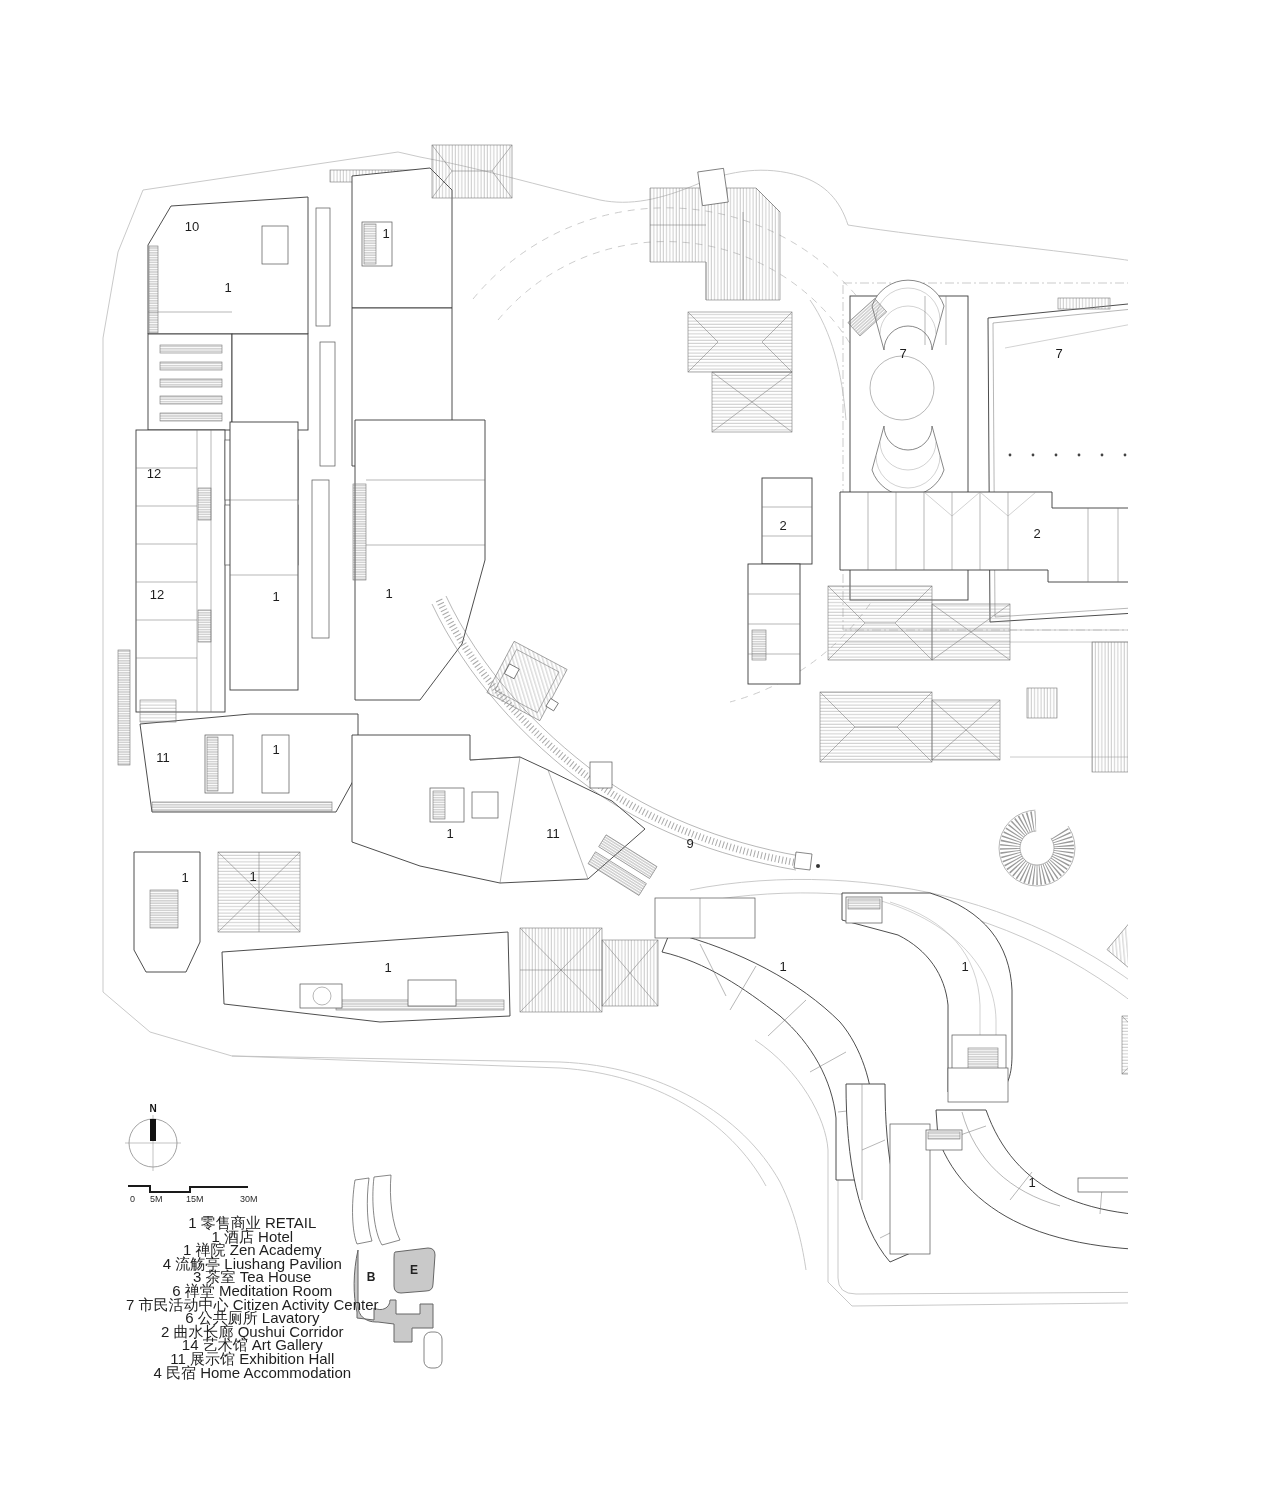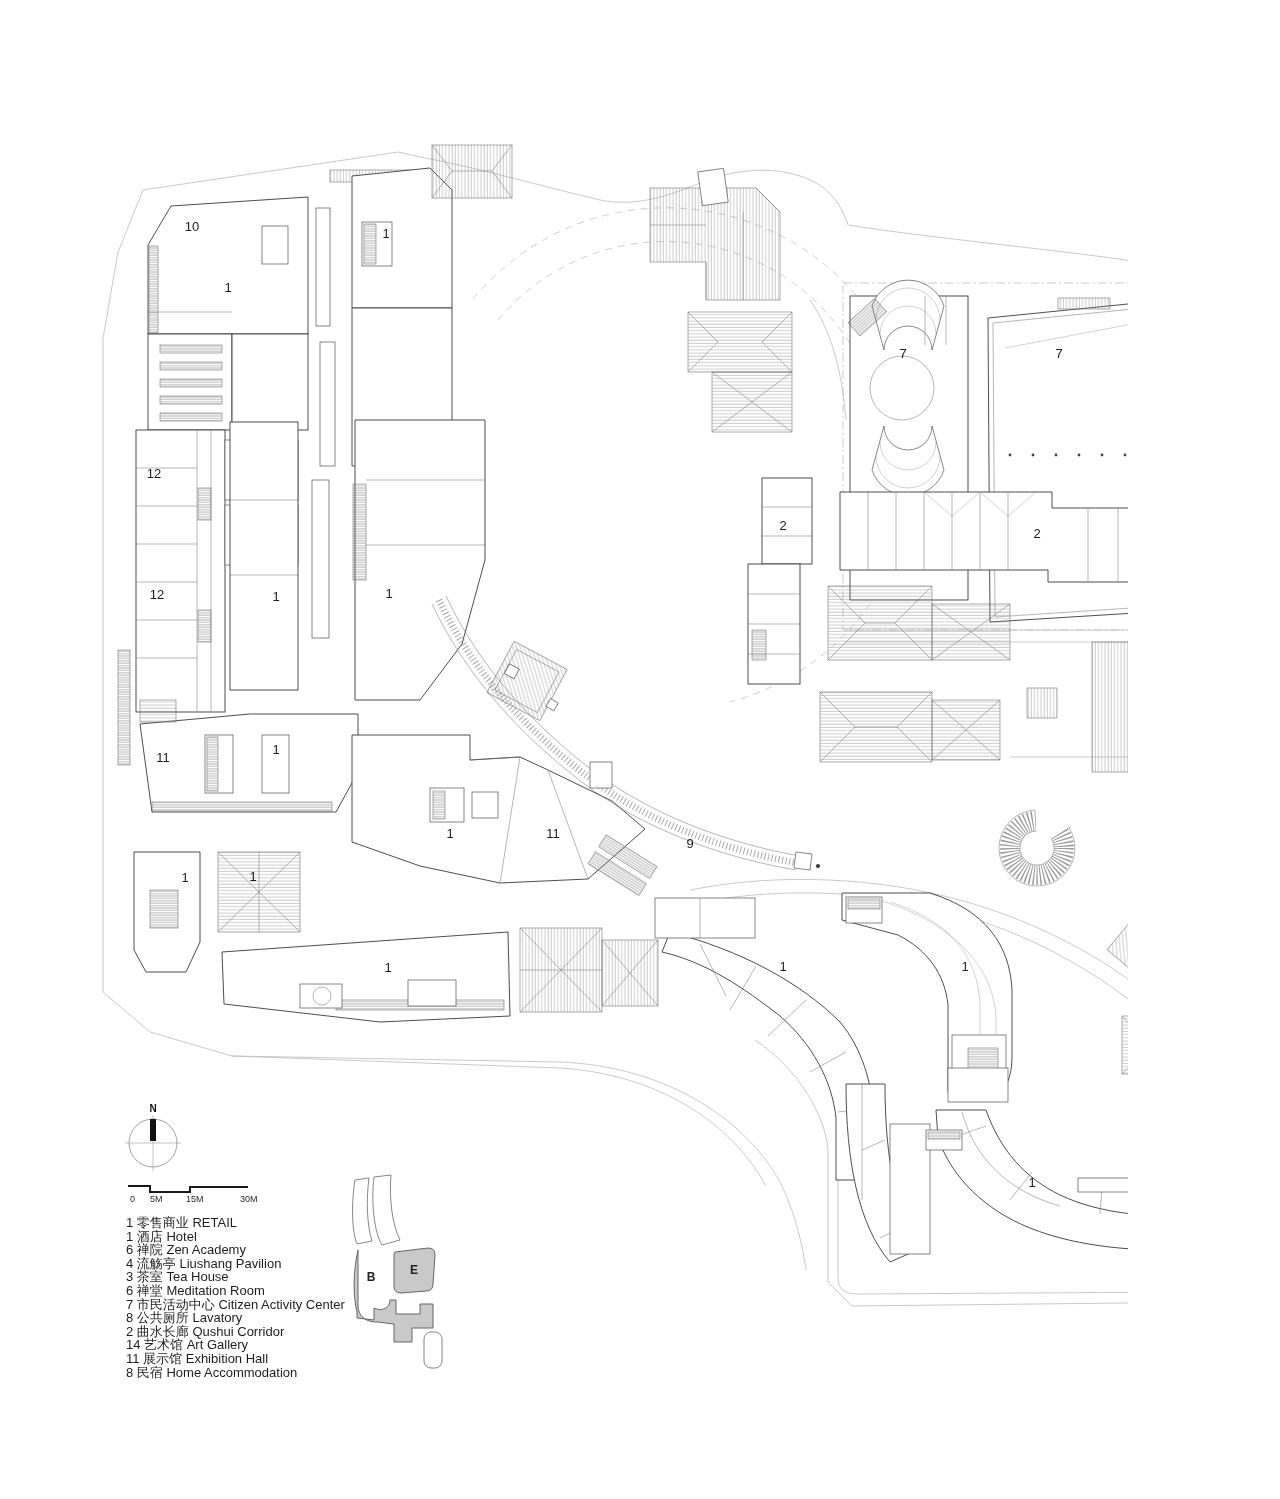--- a/index.html
+++ b/index.html
@@ -13,22 +13,22 @@
   .dashdot{fill:none;stroke:#b5b5b5;stroke-width:0.7;stroke-dasharray:9 3 2 3;}
   .bld{fill:#ffffff;stroke:#3a3a3a;stroke-width:0.9;}
   .bld2{fill:#ffffff;stroke:#555555;stroke-width:0.7;}
   .inl{fill:none;stroke:#6f6f6f;stroke-width:0.5;}
   .inl2{fill:none;stroke:#9a9a9a;stroke-width:0.45;}
   .roof{stroke:#777777;stroke-width:0.6;}
   .lbl{font-family:"Liberation Sans",sans-serif;font-size:13px;fill:#1c1c1c;}
   .scl{font-family:"Liberation Sans",sans-serif;font-size:9px;fill:#2a2a2a;}
   .kpl{font-family:"Liberation Sans",sans-serif;font-size:12px;font-weight:700;fill:#222;}
   .north{font-family:"Liberation Sans",sans-serif;font-size:10px;font-weight:700;fill:#111;}
-  #legend{position:absolute;left:126px;top:1216px;font-size:13px;line-height:13.6px;
-          color:#1e1e1e;white-space:nowrap;}
+  #legend{position:absolute;left:126px;top:1216px;font-size:15px;line-height:13.6px;
+          color:#1e1e1e;white-space:nowrap;text-align:center;}
 </style>
 </head>
 <body>
 
 <div id="stage">
 <svg width="1280" height="1499" viewBox="0 0 1280 1499">
   <defs>
     <pattern id="hH" width="3.2" height="3.2" patternUnits="userSpaceOnUse">
       <line x1="0" y1="1" x2="3.2" y2="1" stroke="#8d8d8d" stroke-width="0.45"></line>
     </pattern>
@@ -371,24 +371,24 @@
     <g id="keyplan-labels">
           <text x="371" y="1281" class="kpl" text-anchor="middle">B</text>
           <text x="414" y="1274" class="kpl" text-anchor="middle">E</text>
         </g>
   </g>
 </svg>
 
 <div id="legend">
       <div>1 零售商业 RETAIL</div>
       <div>1 酒店 Hotel</div>
-      <div>6 禅院 Zen Academy</div>
+      <div>1 禅院 Zen Academy</div>
       <div>4 流觞亭 Liushang Pavilion</div>
       <div>3 茶室 Tea House</div>
       <div>6 禅堂 Meditation Room</div>
       <div>7 市民活动中心 Citizen Activity Center</div>
-      <div>8 公共厕所 Lavatory</div>
+      <div>6 公共厕所 Lavatory</div>
       <div>2 曲水长廊 Qushui Corridor</div>
       <div>14 艺术馆 Art Gallery</div>
       <div>11 展示馆 Exhibition Hall</div>
-      <div>8 民宿 Home Accommodation</div>
+      <div>4 民宿 Home Accommodation</div>
     </div>
 </div>
 
 </body></html>

